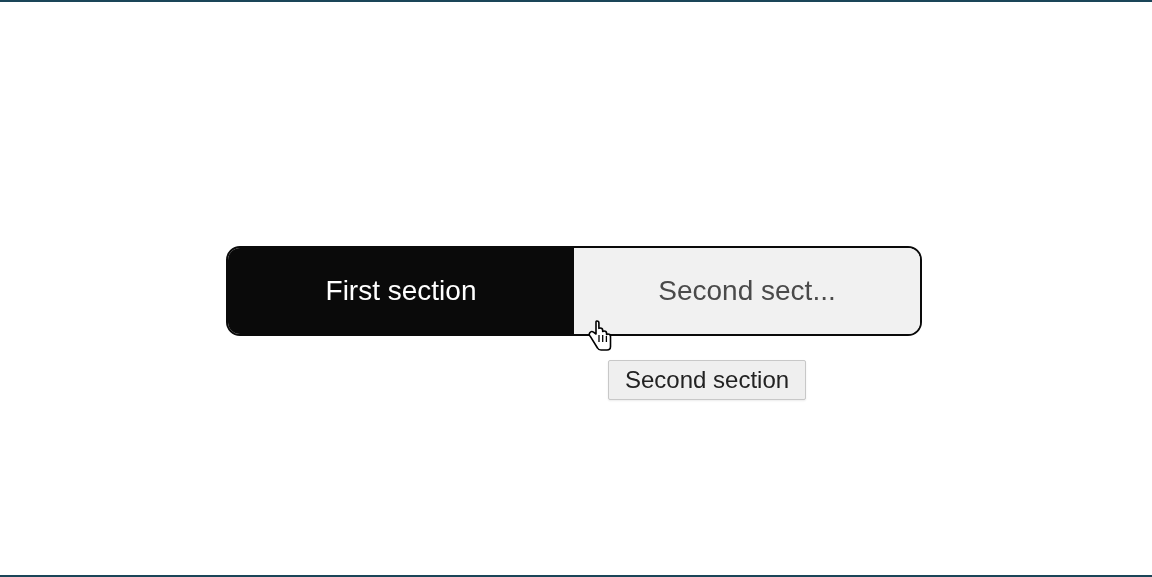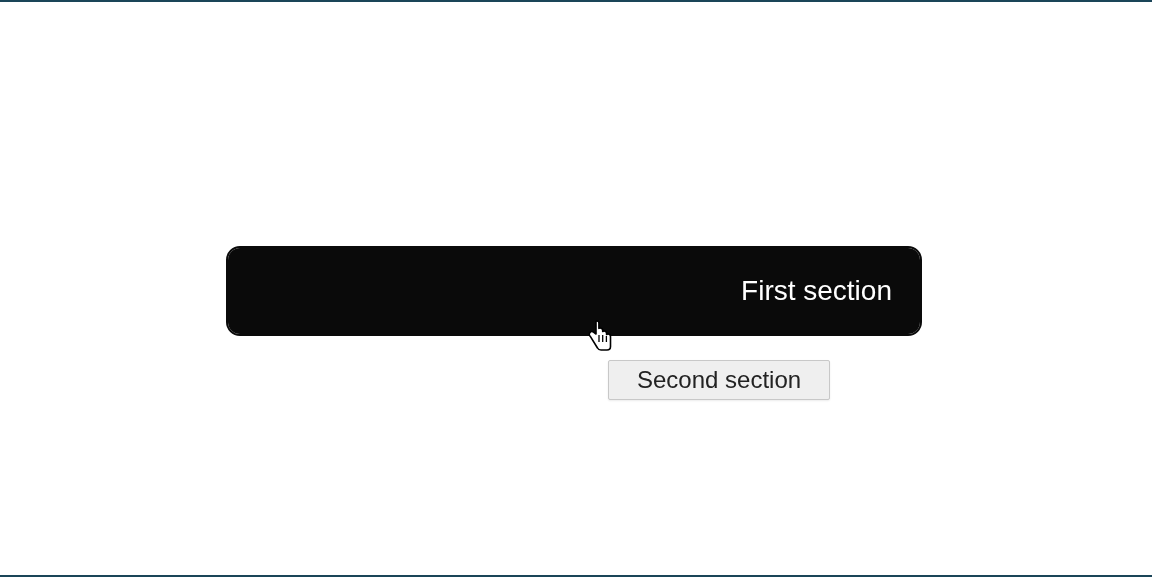--- a/index.html
+++ b/index.html
@@ -44,21 +44,21 @@
       overflow: hidden;
       text-overflow: ellipsis;
       min-width: 0;
     }
 
     .segment-inner {
       overflow: hidden;
       text-overflow: ellipsis;
       white-space: nowrap;
       width: 100%;
-      text-align: right;
+      text-align: center;
     }
 
     .segment.active {
       background: #0a0a0a;
       color: #ffffff;
     }
 
     .segment.hover {
       background: #f1f1f1;
       color: #4a4a4a;
@@ -77,34 +77,37 @@
       height: 34px;
       pointer-events: none;
     }
 
     .tooltip {
       position: absolute;
       left: 608px;
       top: 358px;
       background: #efefef;
       border: 1px solid #c8c8c8;
-      padding: 5px 28px;
+      padding: 5px 16px;
       font-size: 24px;
       color: #222222;
       border-radius: 2px;
       box-shadow: 0 1px 2px rgba(0,0,0,0.08);
       white-space: nowrap;
     }
   </style>
 </head>
 <body>
 
 <div class="segmented-control">
   <div class="segment active">
     <span class="segment-inner">First section</span>
+  </div>
+  <div class="segment hover">
+    <span class="segment-inner">Second sect...</span>
   </div>
 </div>
 
 <div class="cursor-pointer-icon">
   <svg viewBox="0 0 30 34" width="30" height="34">
     <path d="M12 3 C12 3 12 14 12 14 L9.5 12.2 C8.3 11.3 6.7 11.5 5.8 12.7 C4.9 13.9 5.1 15.5 6.3 16.4 L13.5 28 C14 29 15 30 17 30 L23 30 C25 30 26.5 28.5 26.5 26.5 L26.5 16.5 C26.5 15.1 25.4 14 24 14 C23.5 14 23 14.2 22.6 14.5 L22.6 13.5 C22.6 12.1 21.5 11 20.1 11 C19.6 11 19.1 11.2 18.7 11.5 L18.7 10.5 C18.7 9.1 17.6 8 16.2 8 C15.7 8 15.3 8.2 14.9 8.4 L14.9 3 C14.9 1.9 14 1 12.9 1 C11.9 1 12 1.9 12 3 Z" fill="#ffffff" stroke="#000000" stroke-width="1.6" stroke-linejoin="round"></path>
     <line x1="15" y1="15" x2="15" y2="22" stroke="#000000" stroke-width="1.3"></line>
     <line x1="18.7" y1="15" x2="18.7" y2="22" stroke="#000000" stroke-width="1.3"></line>
     <line x1="22.4" y1="16" x2="22.4" y2="22" stroke="#000000" stroke-width="1.3"></line>
   </svg>

